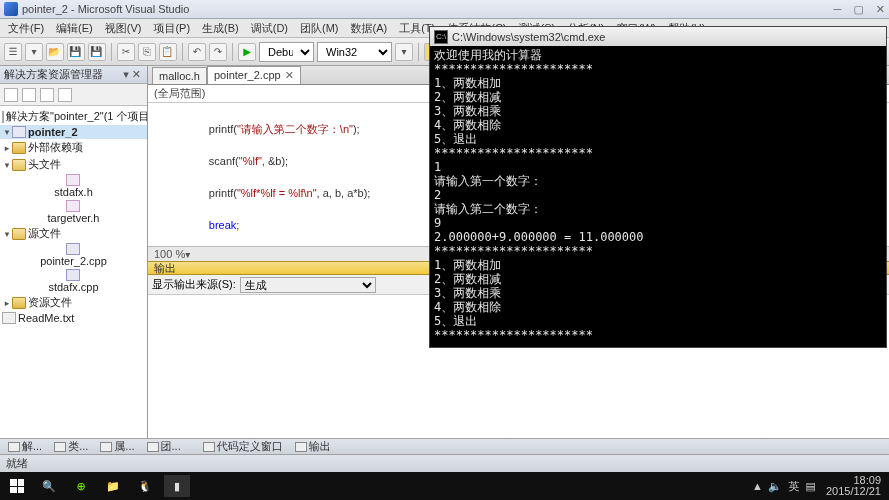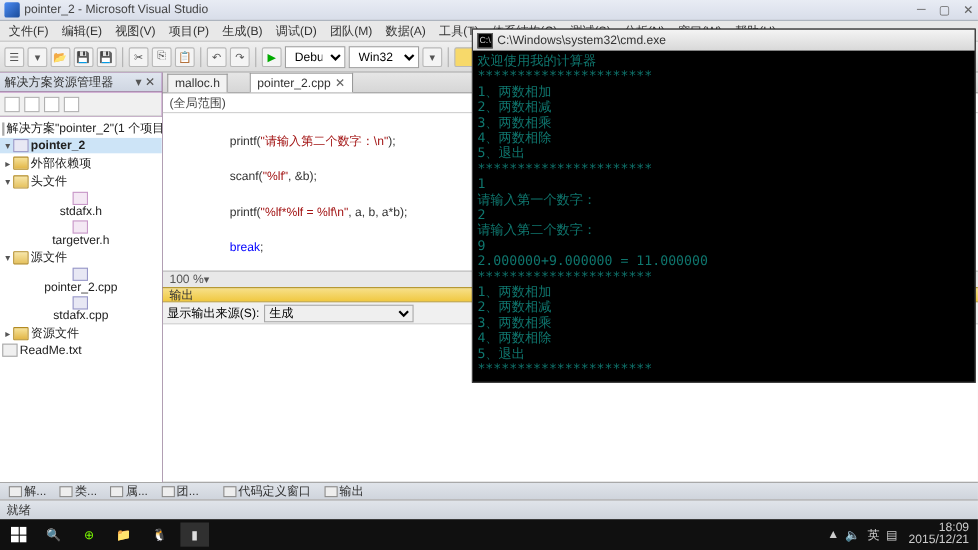--- a/index.html
+++ b/index.html
@@ -27,37 +27,37 @@
 .tree .arw { width: 10px; text-align: center; color: #555; font-size: 9px; }
 .tree .ico { width: 14px; height: 12px; margin-right: 2px; display: inline-block; }
 .fld { background: linear-gradient(#f7e39a,#e2b647); border: 1px solid #b38a20; border-radius: 1px; }
 .fld-o { background: linear-gradient(#f7e6a8,#e6c25f); border: 1px solid #b38a20; border-radius: 1px; }
 .fcpp { background: #e8e8f4; border: 1px solid #9898c8; }
 .fh { background: #f4e8f4; border: 1px solid #c898c8; }
 .ftxt { background: #f0f0f0; border: 1px solid #a8a8a8; }
 .d1 { padding-left: 10px; } .d2 { padding-left: 22px; } .d3 { padding-left: 34px; } .d4 { padding-left: 46px; flex-direction: column; }
 .center { flex: 1; display: flex; flex-direction: column; min-width: 0; }
 .tabs { height: 19px; background: linear-gradient(#e6e6e6,#d6d6d6); display: flex; align-items: flex-end; padding-left: 4px; border-bottom: 1px solid #888; }
-.tab { padding: 2px 6px; background: #f2f2f2; border: 1px solid #999; border-bottom: none; display: flex; align-items: center; gap: 4px; font-size: 11px; color: #333; margin-right: 20px; }
+.tab { padding: 2px 6px; background: #f2f2f2; border: 1px solid #999; border-bottom: none; display: flex; align-items: flex-start; gap: 4px; font-size: 11px; color: #333; margin-right: 0; }
 .tab.active { background: #fff; }
 .tab .x { color: #666; font-size: 11px; }
 .scope { height: 18px; background: #fff; border-bottom: 1px solid #c8c8c8; display: flex; align-items: center; padding: 0 6px; color: #444; font-size: 11px; }
 .editor-row { flex: 1; display: flex; min-height: 0; }
 .editor { flex: 1; background: #fff; font-family: Consolas, monospace; font-size: 12px; line-height: 16px; padding: 2px 4px; overflow: hidden; white-space: pre; color: #333; }
 .kw { color: #0000ff; } .str { color: #a31515; } .fn { color: #333; }
 .editor .line { display:block; padding-left: 14px; }
 .zoom { height: 15px; background: #e8e8e8; border-top: 1px solid #bbb; padding: 0 6px; font-size: 10px; color: #555; display:flex; align-items:center; }
 .out-head { height: 14px; background: linear-gradient(#f7e08a,#f0c840); border-top: 1px solid #b09020; border-bottom: 1px solid #b09020; padding: 0 6px; font-size: 11px; color: #333; display:flex; align-items:center;}
 .out-tool { height: 20px; background: #f0f0f0; border-bottom: 1px solid #c8c8c8; display: flex; align-items: center; padding: 0 4px; gap: 4px; }
 .out-tool select { font-size: 11px; border: 1px solid #a8a8a8; width: 136px; height: 16px;}
 .out-body { flex: 1; background: #fff; }
 .console { position: absolute; left: 429px; top: 26px; width: 458px; height: 322px; background: #000; border: 1px solid #444; display: flex; flex-direction: column; }
 .con-title { height: 19px; background: linear-gradient(#f4f4f4,#d8d8d8); display: flex; align-items: center; padding: 0 4px; color: #333; font-size: 11px; }
 .con-title .cico { width: 14px; height: 14px; background: #000; border: 1px solid #666; margin-right: 4px; display:flex;align-items:center;justify-content:center;color:#ccc;font-size:8px;}
-.con-body { flex: 1; padding: 2px 4px; color: #0f766e; font-family: SimSun, monospace; font-size: 12px; line-height: 14px; white-space: pre; overflow: hidden; }
+.con-body { flex: 1; padding: 2px 4px; color: #e5e5e5; font-family: SimSun, monospace; font-size: 12px; line-height: 14px; white-space: pre; overflow: hidden; }
 .bottom-tabs { height: 16px; background: linear-gradient(#e0e4ea,#cfd4dc); display: flex; align-items: center; padding: 0 4px; gap: 4px; border-top: 1px solid #a0a0a0; color: #333; }
 .bottom-tabs .t { padding: 0 4px; display: flex; align-items: center; gap: 2px; }
 .bottom-tabs .t .ico { width: 12px; height: 10px; border: 1px solid #888; background: #eee; }
 .status { height: 18px; background: linear-gradient(#e0e4ea,#cfd4dc); display: flex; align-items: center; padding: 0 6px; color: #333; border-top: 1px solid #a0a0a0; }
 .taskbar { height: 28px; background: #101010; display: flex; align-items: center; padding: 0 4px; gap: 6px; }
 .taskbar .tbtn { width: 26px; height: 22px; display: flex; align-items: center; justify-content: center; color: #ddd; }
 .taskbar .tbtn.active { background: #303030; }
 .taskbar .tray { margin-left: auto; display: flex; align-items: center; gap: 6px; color: #ccc; font-size: 10px; }
 .taskbar .clock { text-align: right; line-height: 11px; padding:0 4px;}
 .winflag { width:14px; height:14px; display:grid; grid-template-columns:1fr 1fr; grid-template-rows:1fr 1fr; gap:1px;}
@@ -102,21 +102,21 @@
   <div class="sep"></div>
   <div class="btn">✂</div>
   <div class="btn">⎘</div>
   <div class="btn">📋</div>
   <div class="sep"></div>
   <div class="btn">↶</div>
   <div class="btn">↷</div>
   <div class="sep"></div>
   <div class="btn play">▶</div>
   <select style="width:55px"><option>Debug</option></select>
-  <select style="width:64px"><option>Win32</option></select>
+  <select style="width:75px"><option>Win32</option></select>
   <div class="btn">▾</div>
   <div class="sep"></div>
   <div class="btn" style="background:#f7d96a"></div>
 </div>
 
 <div class="main">
 
   <div class="sidebar">
     <div class="side-head">
       <span>解决方案资源管理器</span>

